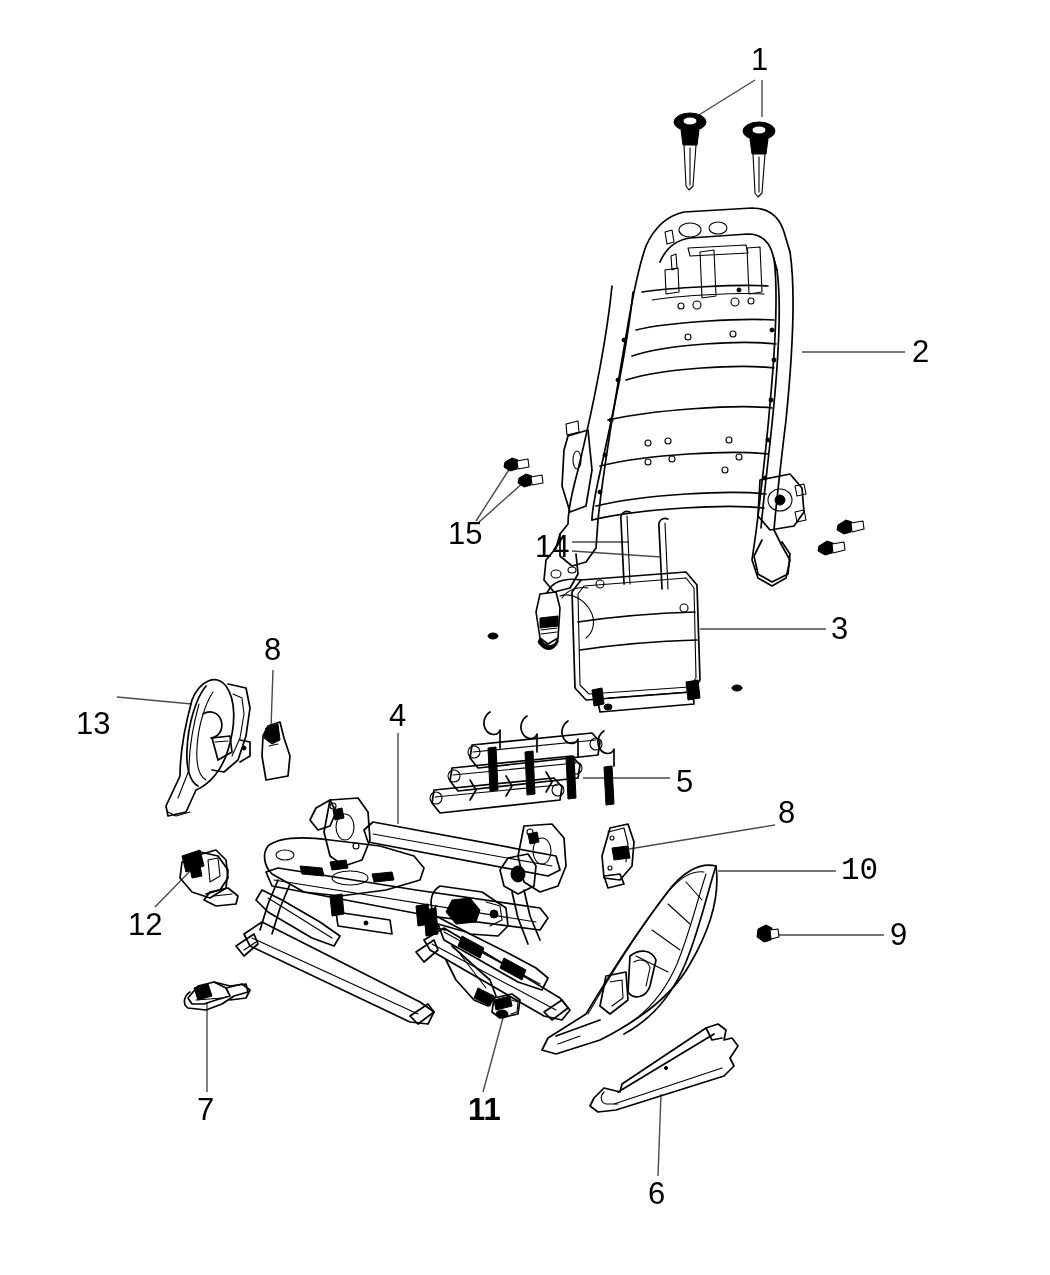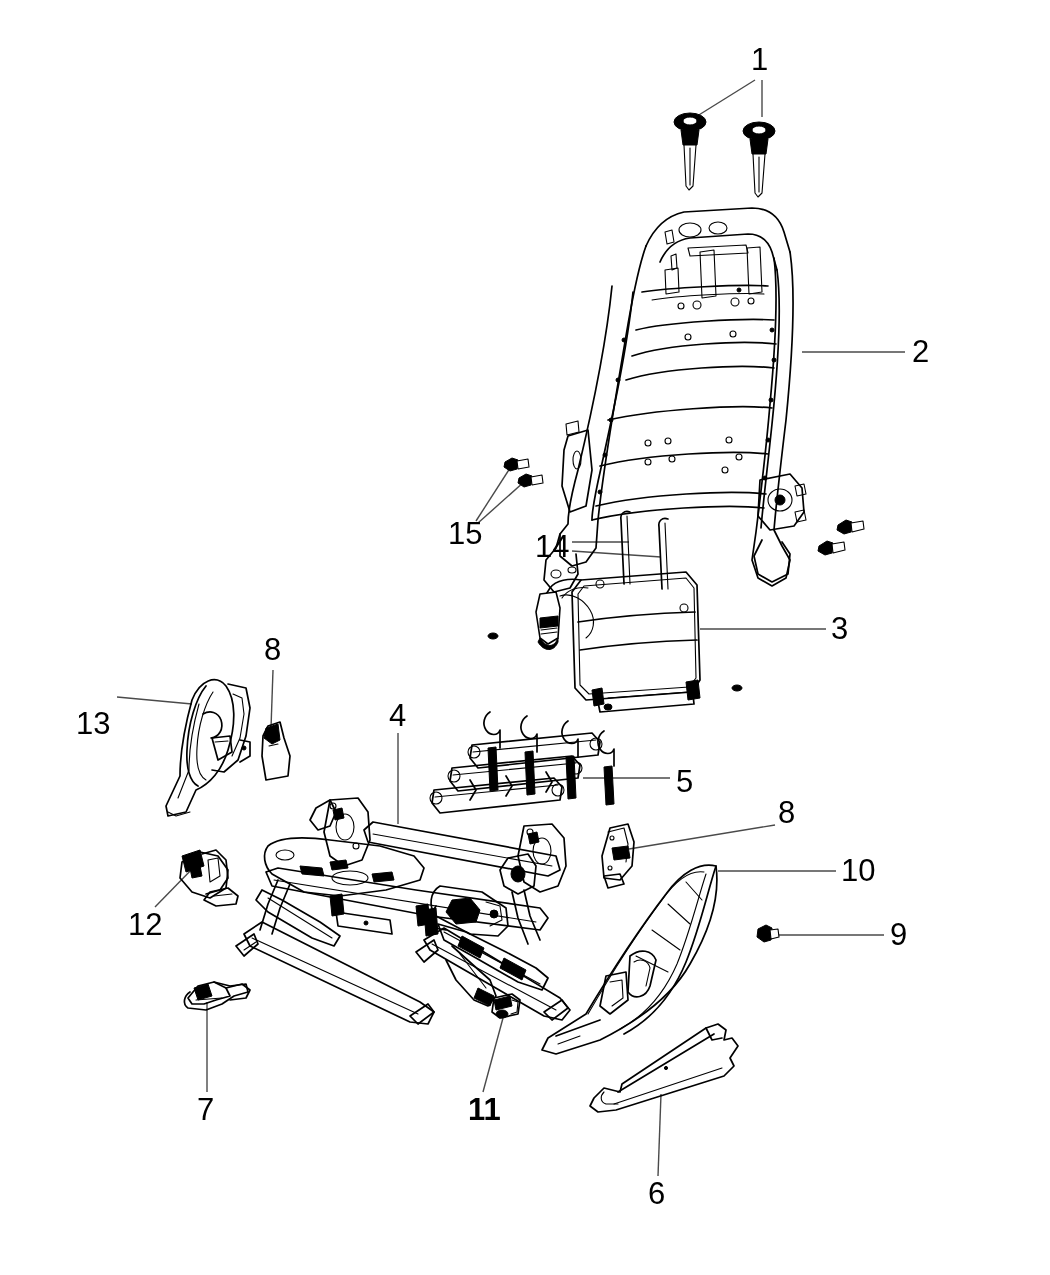--- a/index.html
+++ b/index.html
@@ -458,20 +458,20 @@
   <div class="callout-label" style="left:751px; top:44px;">1</div>
   <div class="callout-label" style="left:912px; top:336px;">2</div>
   <div class="callout-label" style="left:831px; top:613px;">3</div>
   <div class="callout-label" style="left:389px; top:700px;">4</div>
   <div class="callout-label" style="left:676px; top:766px;">5</div>
   <div class="callout-label" style="left:648px; top:1178px;">6</div>
   <div class="callout-label" style="left:197px; top:1094px;">7</div>
   <div class="callout-label" style="left:264px; top:634px;">8</div>
   <div class="callout-label" style="left:778px; top:797px;">8</div>
   <div class="callout-label" style="left:890px; top:919px;">9</div>
-  <div class="callout-label" style="left:841px; top:855px;">10</div>
+  <div class="callout-label" style="left:841px; top:855px;font-family:Liberation Mono, monospace;">10</div>
   <div class="callout-label" style="left:468px; top:1094px;font-weight:bold;">11</div>
   <div class="callout-label" style="left:128px; top:909px;text-align:center;">12</div>
   <div class="callout-label" style="left:76px;  top:708px;">13</div>
   <div class="callout-label" style="left:535px; top:531px;">14</div>
   <div class="callout-label" style="left:448px; top:518px;">15</div>
 
 </div>
 
 </body></html>

